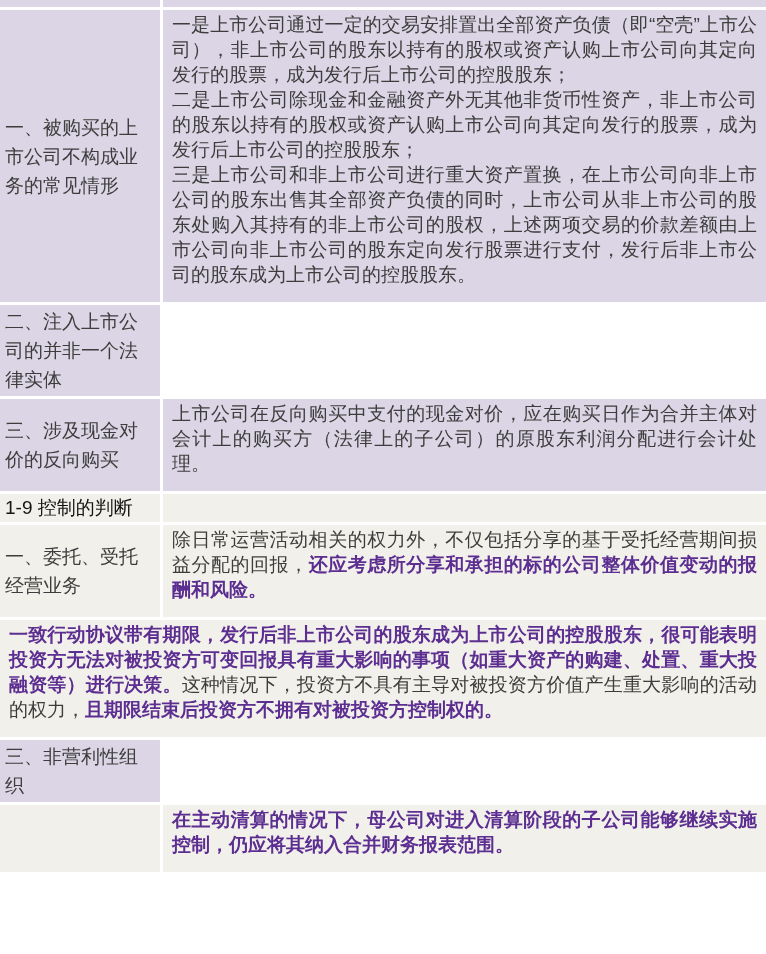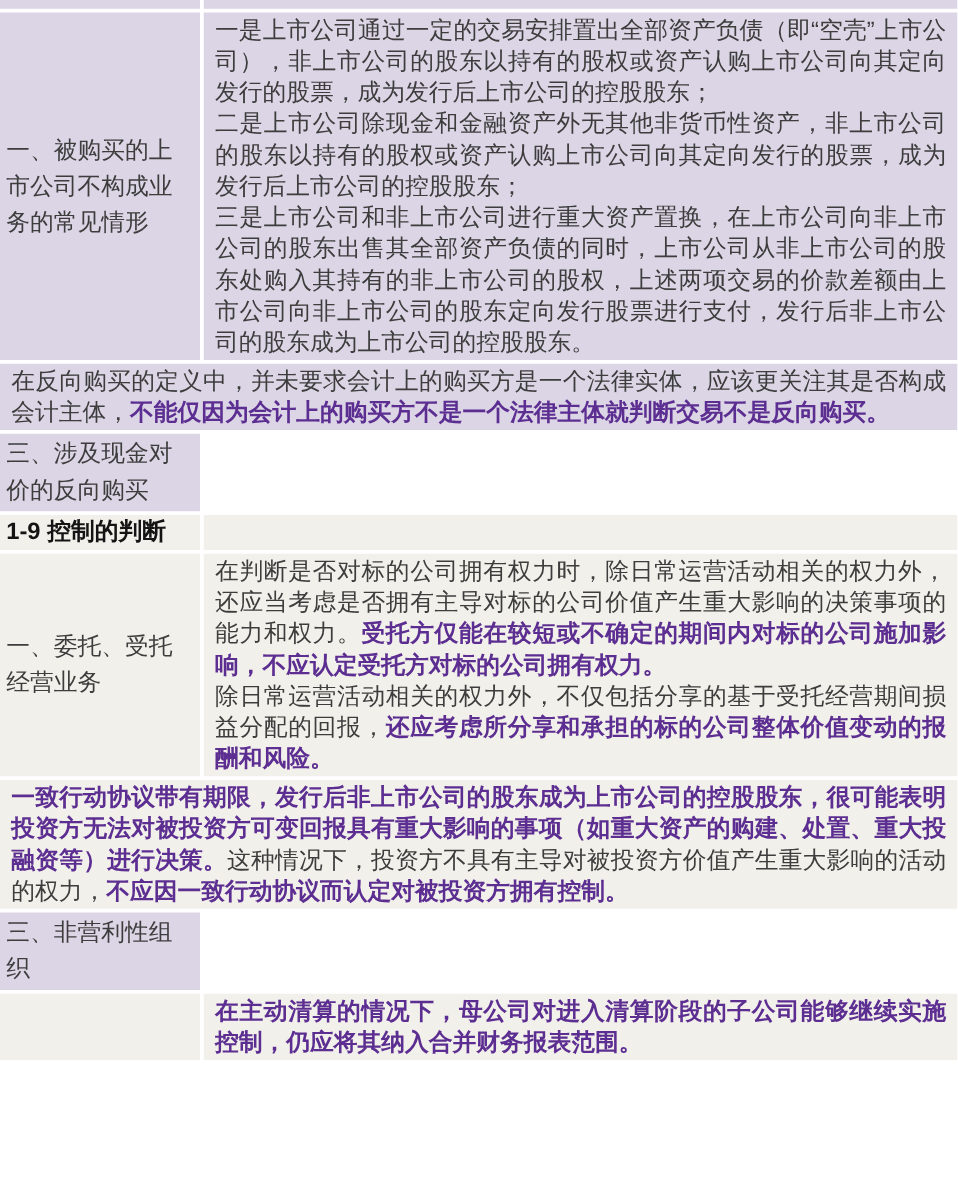--- a/index.html
+++ b/index.html
@@ -19,29 +19,29 @@
   }
   .table{display:flex;flex-direction:column;gap:3px;width:766px;background:var(--gap);}
   .row{display:flex;gap:3px;}
   .cell{box-sizing:border-box;}
   .cell.left{
     width:160px;flex:none;display:flex;align-items:center;
     padding:2px 14px 2px 5px;
     font-size:19px;line-height:29px;
   }
   .cell.right{
-    flex:1;padding:2px 9px 1px 9px;
+    flex:1;padding:2px 9px 15px 9px;
     font-size:19px;line-height:25px;
     text-align:justify;
   }
   .bg-lav{background:var(--lav);}
   .bg-off{background:var(--off);}
   .row.strip .cell{height:7px;padding:0;min-height:0;}
   .row.section .cell{
-    font-weight:bold;color:var(--sec);
+    font-weight:normal;color:var(--sec);
     font-size:19px;line-height:26px;
     display:flex;padding:1px 3px 1px 5px;
   }
   .para{margin:0;}
   .seg{color:var(--txt);font-weight:normal;}
   .em-seg{color:var(--em);font-weight:bold;}
   .hdr-label{display:block;}
 </style>
 </head>
 <body>
@@ -55,47 +55,49 @@
       <div class="cell left bg-lav">
         <span class="hdr-label">一、被购买的上市公司不构成业务的常见情形</span>
       </div>
       <div class="cell right bg-lav">
         <div class="para"><span class="seg">一是上市公司通过一定的交易安排置出全部资产负债（即“空壳”上市公司），非上市公司的股东以持有的股权或资产认购上市公司向其定向发行的股票，成为发行后上市公司的控股股东；</span></div>
         <div class="para"><span class="seg">二是上市公司除现金和金融资产外无其他非货币性资产，非上市公司的股东以持有的股权或资产认购上市公司向其定向发行的股票，成为发行后上市公司的控股股东；</span></div>
         <div class="para"><span class="seg">三是上市公司和非上市公司进行重大资产置换，在上市公司向非上市公司的股东出售其全部资产负债的同时，上市公司从非上市公司的股东处购入其持有的非上市公司的股权，上述两项交易的价款差额由上市公司向非上市公司的股东定向发行股票进行支付，发行后非上市公司的股东成为上市公司的控股股东。</span></div>
       </div>
     </div>
     <div class="row topic">
-      <div class="cell right bg-lav">
-        <div class="para"><span class="seg">在反向购买的定义中，并未要求会计上的购买方是一个法律实体，应该更关注其是否构成会计主体，</span><span class="em-seg">不能仅因为会计上的购买方不是一个法律主体就判断交易不是反向购买。</span></div>
+      <div class="cell left bg-lav">
+        <span class="hdr-label">二、注入上市公司的并非一个法律实体</span>
       </div>
     </div>
     <div class="row topic">
       <div class="cell left bg-lav">
         <span class="hdr-label">三、涉及现金对价的反向购买</span>
+      </div>
+      <div class="cell right bg-lav">
+        <div class="para"><span class="seg">上市公司在反向购买中支付的现金对价，应在购买日作为合并主体对会计上的购买方（法律上的子公司）的原股东利润分配进行会计处理。</span></div>
       </div>
     </div>
     <div class="row section">
       <div class="cell left bg-off">
         <span class="hdr-label">1-9 控制的判断</span>
       </div>
       <div class="cell right bg-off"></div>
     </div>
     <div class="row topic">
       <div class="cell left bg-off">
         <span class="hdr-label">一、委托、受托经营业务</span>
       </div>
       <div class="cell right bg-off">
-        <div class="para"><span class="seg">在判断是否对标的公司拥有权力时，除日常运营活动相关的权力外，还应当考虑是否拥有主导对标的公司价值产生重大影响的决策事项的能力和权力。</span><span class="em-seg">受托方仅能在较短或不确定的期间内对标的公司施加影响，不应认定受托方对标的公司拥有权力。</span></div>
         <div class="para"><span class="seg">除日常运营活动相关的权力外，不仅包括分享的基于受托经营期间损益分配的回报，</span><span class="em-seg">还应考虑所分享和承担的标的公司整体价值变动的报酬和风险。</span></div>
       </div>
     </div>
     <div class="row topic">
       <div class="cell right bg-off">
-        <div class="para"><span class="em-seg">一致行动协议带有期限，发行后非上市公司的股东成为上市公司的控股股东，很可能表明投资方无法对被投资方可变回报具有重大影响的事项（如重大资产的购建、处置、重大投融资等）进行决策。</span><span class="seg">这种情况下，投资方不具有主导对被投资方价值产生重大影响的活动的权力，</span><span class="em-seg">不应因一致行动协议而认定对被投资方拥有控制。</span></div>
+        <div class="para"><span class="em-seg">一致行动协议带有期限，发行后非上市公司的股东成为上市公司的控股股东，很可能表明投资方无法对被投资方可变回报具有重大影响的事项（如重大资产的购建、处置、重大投融资等）进行决策。</span><span class="seg">这种情况下，投资方不具有主导对被投资方价值产生重大影响的活动的权力，</span><span class="em-seg">且期限结束后投资方不拥有对被投资方控制权的。</span></div>
       </div>
     </div>
     <div class="row topic">
       <div class="cell left bg-lav">
         <span class="hdr-label">三、非营利性组织</span>
       </div>
     </div>
     <div class="row topic">
       <div class="cell left bg-off"></div>
       <div class="cell right bg-off">

